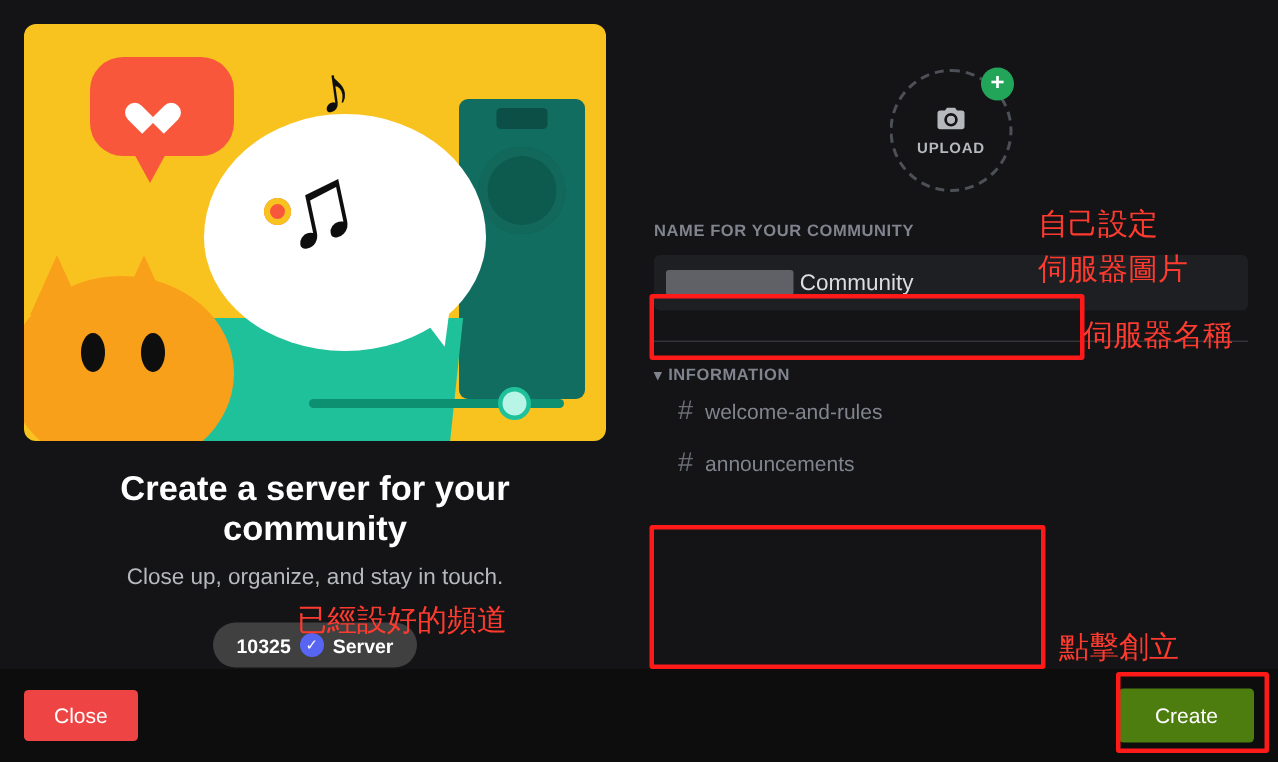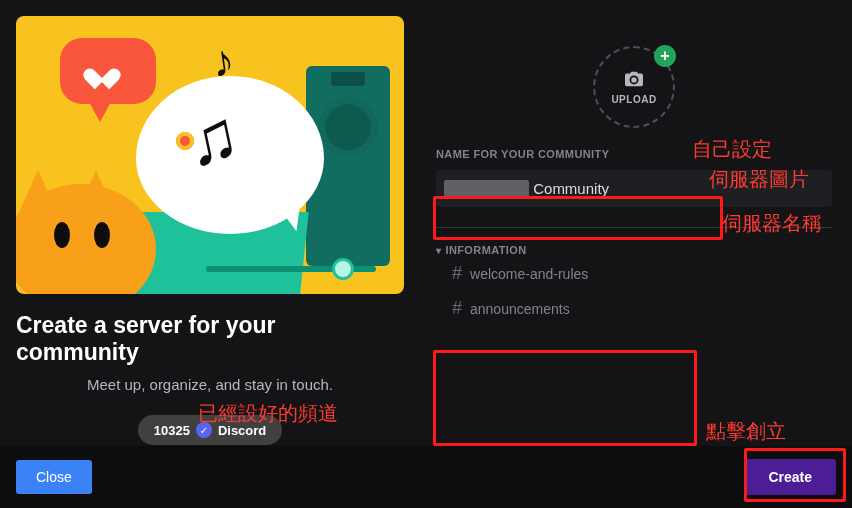--- a/index.html
+++ b/index.html
@@ -185,21 +185,21 @@
   right: 50px; bottom: 14px;
   width: 22px; height: 22px;
   background: #b8f5e6;
   border: 3px solid #1FC19B;
   border-radius: 50%;
 }
 .left-heading {
   color: #fff;
   font-size: 23px;
   font-weight: 700;
-  text-align: left;
+  text-align: center;
   margin-top: 18px;
 }
 .left-sub {
   color: #B5B8BD;
   font-size: 15px;
   text-align: center;
   margin-top: 10px;
 }
 .template-badge {
   margin: 22px auto 0;
@@ -329,37 +329,37 @@
   position: absolute;
   left: 0; right: 0; bottom: 0;
   height: 62px;
   background: #0d0d0e;
   display: flex;
   align-items: center;
   justify-content: space-between;
   padding: 0 16px;
 }
 .btn-close {
-  background: #3b82f6;
+  background: #ef4444;
   color: #fff;
   border: none;
   border-radius: 3px;
   padding: 9px 20px;
   font-size: 14px;
   font-weight: 500;
   cursor: pointer;
 }
 .btn-create {
-  background: #4c1d95;
+  background: #4d7c0f;
   color: #fff;
   border: none;
   border-radius: 3px;
   padding: 10px 24px;
   font-size: 14px;
-  font-weight: 700;
+  font-weight: 400;
   cursor: pointer;
 }
 
 .anno {
   position: absolute;
   color: #FF3B30;
   font-size: 20px;
   font-weight: 400;
   pointer-events: none;
   z-index: 50;
@@ -390,25 +390,25 @@
       <div class="note-mid">♫</div>
       <div class="note-orange"></div>
       <div class="note-low">♪</div>
       <div class="cat"></div>
       <div class="cat-face">
         <div class="cat-eye l"></div>
         <div class="cat-eye r"></div>
       </div>
     </div>
     <h1 class="left-heading">Create a server for your community</h1>
-    <p class="left-sub">Meet up, organize, and stay in touch.</p>
+    <p class="left-sub">Close up, organize, and stay in touch.</p>
     <div class="template-badge">
       <span class="count">10325</span>
       <span class="verified">✓</span>
-      <span class="by">Discord</span>
+      <span class="by">Server</span>
     </div>
   </div>
 
   <div class="right-panel">
 
     <div class="upload-wrap">
       <div class="upload-circle">
         <svg width="22" height="18" viewBox="0 0 24 20" fill="currentColor">
             <path d="M9 2l-1.5 2H4a2 2 0 0 0-2 2v10a2 2 0 0 0 2 2h16a2 2 0 0 0 2-2V6a2 2 0 0 0-2-2h-3.5L15 2H9zm3 4a5 5 0 1 1 0 10 5 5 0 0 1 0-10zm0 2a3 3 0 1 0 0 6 3 3 0 0 0 0-6z"></path>
           </svg>
@@ -446,16 +446,16 @@
 <div class="footer">
   <button class="btn-close">Close</button>
   <button class="btn-create">Create</button>
 </div>
 
 <div class="anno-box" style="left:433px; top:196px; width:290px; height:44px;"></div>
 <div class="anno-box" style="left:433px; top:350px; width:264px; height:96px;"></div>
 <div class="anno-box" style="left:744px; top:448px; width:102px; height:54px;"></div>
 
 <span class="anno" style="left:692px; top:136px;">自己設定</span>
-<span class="anno" style="left:709px; top:166px;">伺服器圖片</span>
+<span class="anno" style="left:692px; top:166px;">伺服器圖片</span>
 <span class="anno" style="left:722px; top:210px;">伺服器名稱</span>
 <span class="anno" style="left:198px; top:400px;">已經設好的頻道</span>
 <span class="anno" style="left:706px; top:418px;">點擊創立</span>
 
 </body></html>

